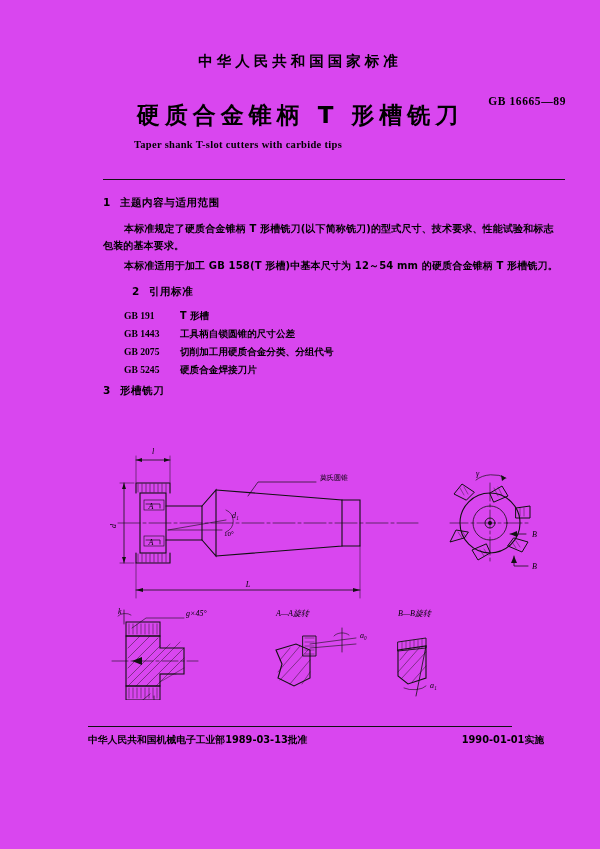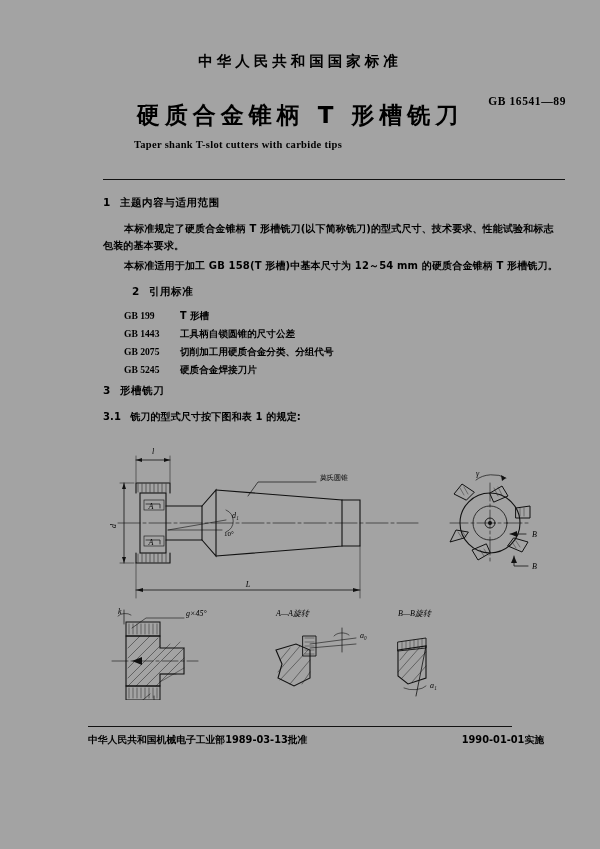--- a/index.html
+++ b/index.html
@@ -11,21 +11,21 @@
     width: 600px;
     height: 849px;
     position: relative;
     font-family: "Liberation Serif", "DejaVu Serif", serif;
     color: #000;
     overflow: hidden;
   }
   .page {
     position: absolute;
     inset: 0;
-    background: #a3a3a3;
+    background: #d946ef;
   }
 
   
   .hdr-national {
     position: absolute;
     top: 52px;
     left: 0;
     width: 600px;
     text-align: center;
     font-family: "DejaVu Sans", "Liberation Sans", sans-serif;
@@ -160,58 +160,55 @@
 <body>
 
 <div class="page">
 
   <div class="hdr-national">中华人民共和国国家标准</div>
 
   <div class="hdr-title">硬质合金锥柄 T 形槽铣刀</div>
 
   <div class="hdr-title-en">Taper shank T-slot cutters with carbide tips</div>
 
-  <div class="hdr-stdno">GB 16541—89</div>
+  <div class="hdr-stdno">GB 16665—89</div>
 
   <div class="rule-top"></div>
 
   <div class="sec-h" style="left:103px; top:196px;">
     <span class="num">1</span><span>主题内容与适用范围</span>
   </div>
 
   <div class="para" style="left:124px; top:222px;">本标准规定了硬质合金锥柄 T 形槽铣刀(以下简称铣刀)的型式尺寸、技术要求、性能试验和标志</div>
 
   <div class="para" style="left:103px; top:239px;">包装的基本要求。</div>
 
   <div class="para" style="left:124px; top:259px;">本标准适用于加工 GB 158(T 形槽)中基本尺寸为 12～54 mm 的硬质合金锥柄 T 形槽铣刀。</div>
 
   <div class="sec-h" style="left:103px; top:285px;margin-left:29px;">
     <span class="num">2</span><span>引用标准</span>
   </div>
 
   <div class="ref-line" style="left:124px; top:310px;">
-    <span class="code">GB 199</span><span>T 形槽</span>
+    <span class="code">GB 191</span><span>T 形槽</span>
   </div>
   <div class="ref-line" style="left:124px; top:328px;">
     <span class="code">GB 1443</span><span>工具柄自锁圆锥的尺寸公差</span>
   </div>
   <div class="ref-line" style="left:124px; top:346px;">
     <span class="code">GB 2075</span><span>切削加工用硬质合金分类、分组代号</span>
   </div>
   <div class="ref-line" style="left:124px; top:364px;">
     <span class="code">GB 5245</span><span>硬质合金焊接刀片</span>
   </div>
 
   <div class="sec-h" style="left:103px; top:384px;">
     <span class="num">3</span><span>形槽铣刀</span>
   </div>
 
-  <div class="para" style="left:103px; top:410px;">
-    <span style="margin-right:9px;">3.1</span><span>铣刀的型式尺寸按下图和表 1 的规定:</span>
-  </div>
 
   <div class="figure">
     <svg width="470" height="262" viewBox="0 0 470 262">
       <g fill="none" stroke="#111" stroke-width="1" stroke-linecap="round">
 
         <line x1="20" y1="85" x2="320" y2="85" stroke-width="0.6" stroke-dasharray="22,3,3,3"></line>
 
         <rect x="42" y="55" width="26" height="60" stroke-width="1.1"></rect>
 
         <path d="M38,55 L38,45 L72,45 L72,55" stroke-width="1.1"></path>

